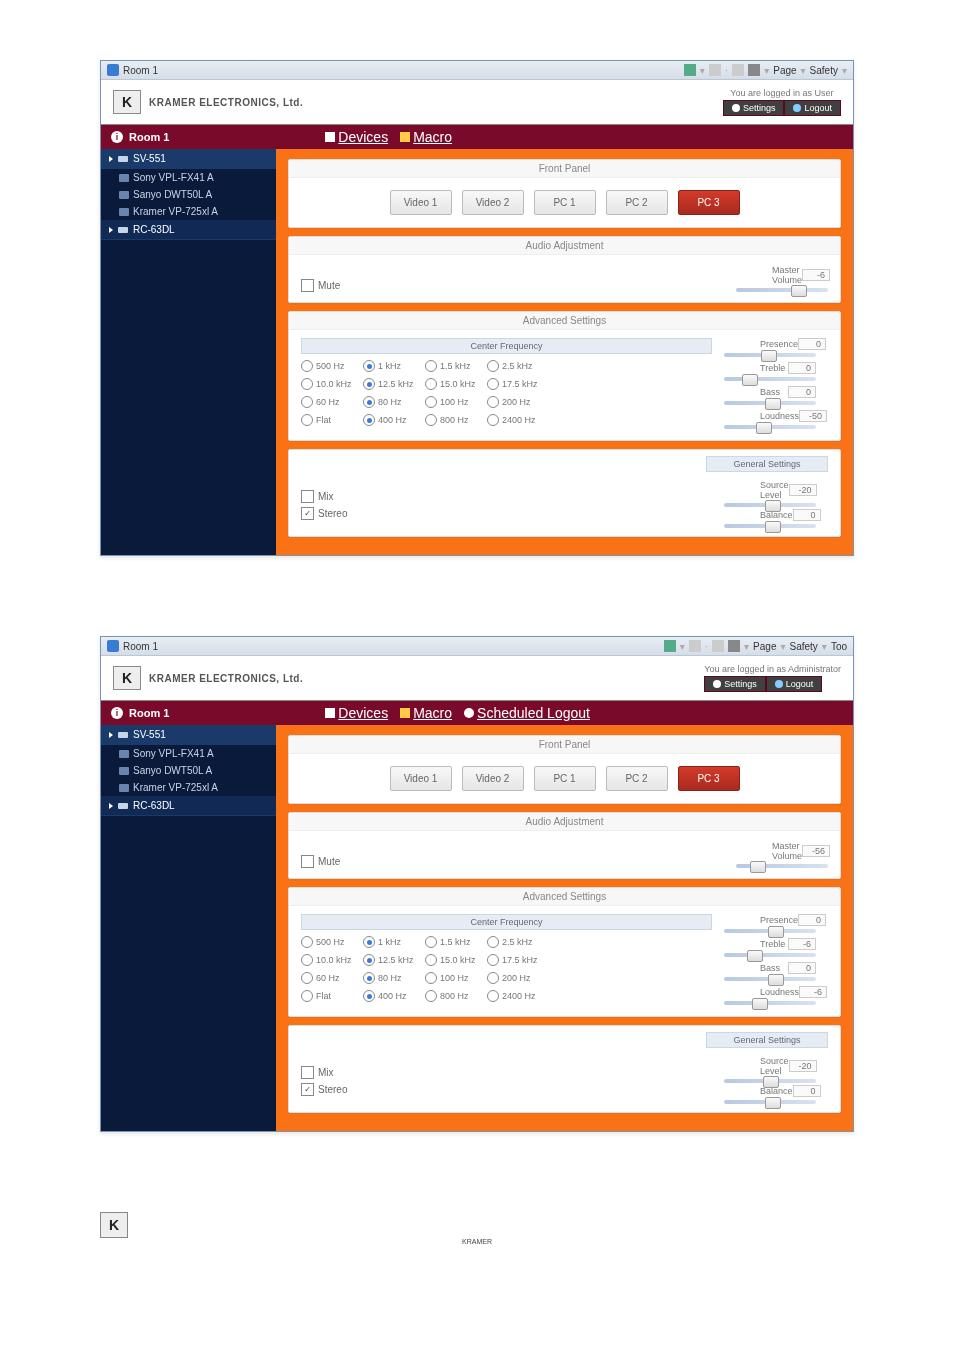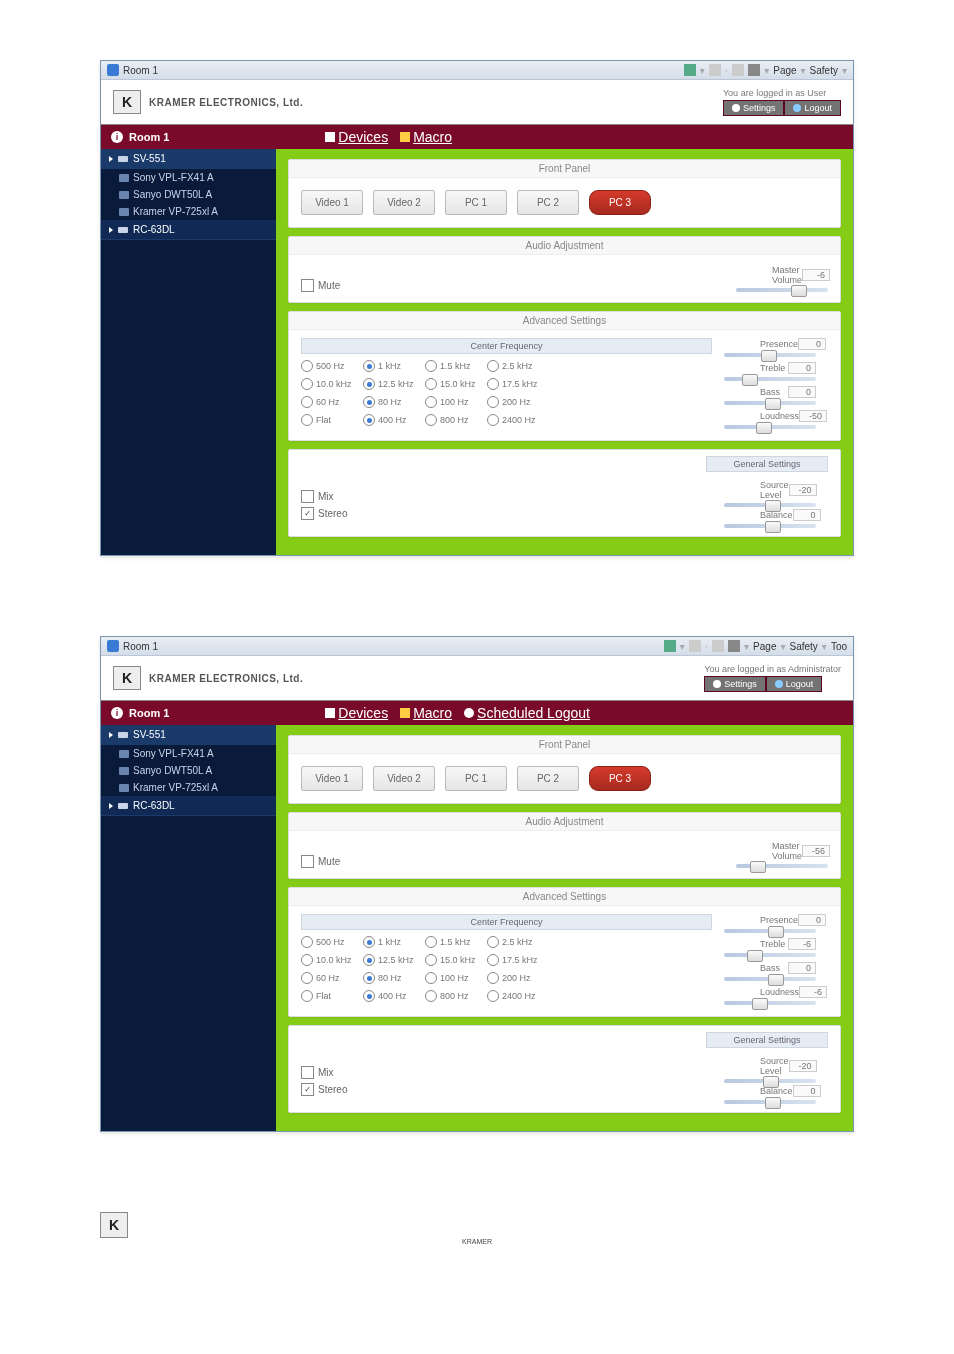--- a/index.html
+++ b/index.html
@@ -46,24 +46,24 @@
   }
   .brand-left { display: flex; align-items: center; gap: 8px; }
   .klogo {
     width: 26px; height: 22px;
     border: 1px solid #888;
     display: flex; align-items: center; justify-content: center;
     font-weight: bold; font-size: 14px; color: #222;
     background: #eee;
   }
   .brand-text { font-size: 10px; font-weight: bold; color: #555; letter-spacing: 0.5px; }
-  .brand-right { text-align: left; font-size: 9px; color: #777; }
+  .brand-right { text-align: center; font-size: 9px; color: #777; }
   .brand-btns { margin-top: 2px; display: flex; gap: 0; }
   .brand-btn {
-    background: #737373;
+    background: #404040;
     color: #fff;
     font-size: 9px;
     padding: 2px 8px;
     border: 1px solid #5a071f;
     display: flex; align-items: center; gap: 3px;
   }
   .brand-btn .ico { width: 8px; height: 8px; border-radius: 50%; background: #fff; display:inline-block;}
   .room-header {
     background: #7a0a2a;
     color: #fff;
@@ -107,58 +107,57 @@
     padding: 3px 8px 3px 18px;
     display: flex; align-items: center; gap: 4px;
     color: #c8d4e8;
   }
   .sb-ico { width: 10px; height: 8px; background: #6a84b0; display: inline-block; border-radius: 1px; }
   .tri { display:inline-block; width:0;height:0; border-top:3px solid transparent; border-bottom:3px solid transparent; border-left:4px solid #fff; }
   .plug { display:inline-block; width:10px; height:6px; background:#c8d4e8; border-radius:1px; position:relative; }
   .main {
     flex: 1;
     padding: 10px 12px;
-    background: #84cc16;
+    background: #f97316;
   }
   .panel {
     border: 1px solid #ddd;
     border-radius: 2px;
     margin-bottom: 8px;
     background: #fff;
     box-shadow: 0 1px 2px rgba(0,0,0,0.05);
   }
   .panel-title {
     text-align: center;
     font-size: 10px;
     color: #888;
     padding: 3px 0;
     background: #f7f7f7;
     border-bottom: 1px solid #eee;
   }
   .fp-body {
     padding: 12px;
     display: flex;
-    justify-content: flex-start;
+    justify-content: center;
     gap: 10px;
   }
   .fp-btn {
     padding: 6px 12px;
     border: 1px solid #bbb;
     background: linear-gradient(#f8f8f8,#e5e5e5);
     font-size: 10px;
     color: #666;
     border-radius: 2px;
     min-width: 36px;
     text-align: center;
   }
   .fp-btn.active {
     background: linear-gradient(#d43a2a,#a82a1f);
     color: #fff;
     border-color: #8a221a;
-    border-radius: 9px;
   }
   .aa-body {
     padding: 10px 12px;
     display: flex;
     justify-content: space-between;
     align-items: flex-end;
   }
   .chk-row { display: flex; align-items: center; gap: 4px; font-size: 10px; color: #666; }
   .chk { width: 11px; height: 11px; border: 1px solid #888; background: #fff; display:inline-flex; align-items:center; justify-content:center; font-size:8px; color:#333;}
   .vol-block { display: flex; flex-direction: column; width: 92px; font-size: 9px; color: #777; }

